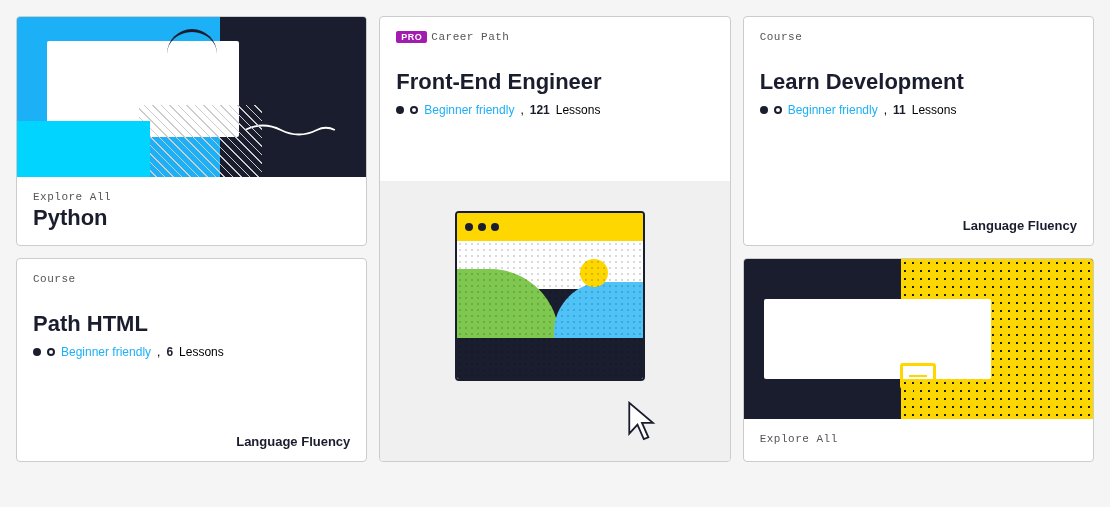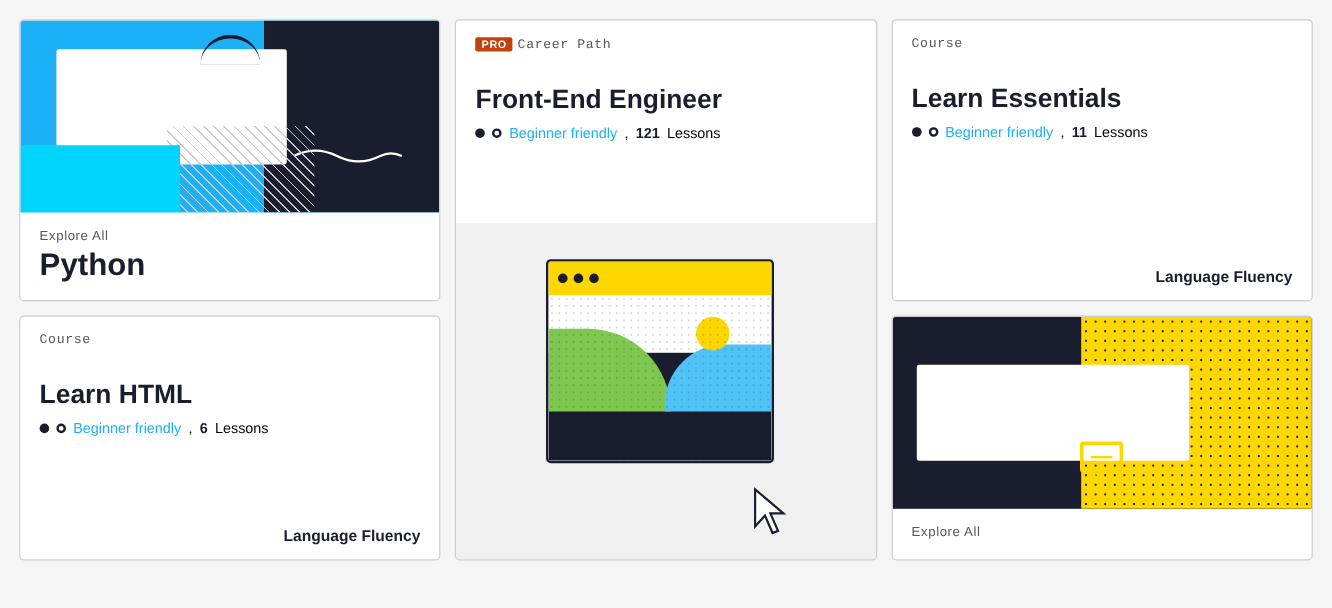--- a/index.html
+++ b/index.html
@@ -217,21 +217,21 @@
     }
     .card-label {
       font-size: 11px;
       color: #555;
       letter-spacing: 0.5px;
       margin-bottom: 4px;
       font-family: 'Courier New', Courier, monospace;
     }
     .pro-badge {
       display: inline-block;
-      background: #c2410c;
+      background: #a21caf;
       color: #fff;
       font-size: 9px;
       font-weight: bold;
       padding: 1px 5px;
       border-radius: 2px;
       margin-right: 4px;
       letter-spacing: 0.5px;
       font-family: sans-serif;
     }
     .card-title {
@@ -277,25 +277,25 @@
       font-size: 13px;
       font-weight: 700;
       color: #1a1d2e;
       font-family: sans-serif;
       padding-left: 46px;
     }
     .card-explore-label {
       font-size: 11px;
       color: #555;
       letter-spacing: 0.5px;
-      font-family: Liberation Sans, sans-serif;
+      font-family: Liberation Mono, monospace;
       margin-bottom: 2px;
     }
     .card-explore-title {
-      font-size: 26px;
+      font-size: 22px;
       font-weight: 700;
       color: #1a1d2e;
       font-family: sans-serif;
     }
   </style>
 </head>
 <body>
 
 <div class="grid">
 
@@ -351,39 +351,39 @@
         <svg class="cursor-svg" style="position:absolute;bottom:-10px;right:-5px;" viewBox="0 0 36 44" fill="none" xmlns="http://www.w3.org/2000/svg">
           <polygon points="4,2 4,36 13,26 20,42 25,40 18,24 30,24" fill="white" stroke="#1a1d2e" stroke-width="2"></polygon>
         </svg>
       </div>
     </div>
   </div>
 
   <div class="card">
     <div class="card-body">
       <div class="card-label">Course</div>
-      <div class="card-title">Learn Essentials</div>
+      <div class="card-title">Learn Development</div>
       <div class="card-meta">
         <span class="dot-filled"></span>
         <span class="dot-empty"></span>
         <span class="beginner-text">Beginner friendly</span>,
         <span class="lessons-text">11</span>
         <span>Lessons</span>
       </div>
     </div>
     <div style="flex:1"></div>
     <div class="card-footer">
       <span class="footer-label">Language Fluency</span>
     </div>
   </div>
 
   <div class="card">
     <div class="card-body">
       <div class="card-label">Course</div>
-      <div class="card-title">Learn HTML</div>
+      <div class="card-title">Path HTML</div>
       <div class="card-meta">
         <span class="dot-filled"></span>
         <span class="dot-empty"></span>
         <span class="beginner-text">Beginner friendly</span>,
         <span class="lessons-text">6</span>
         <span>Lessons</span>
       </div>
     </div>
     <div style="flex:1"></div>
     <div class="card-footer">

